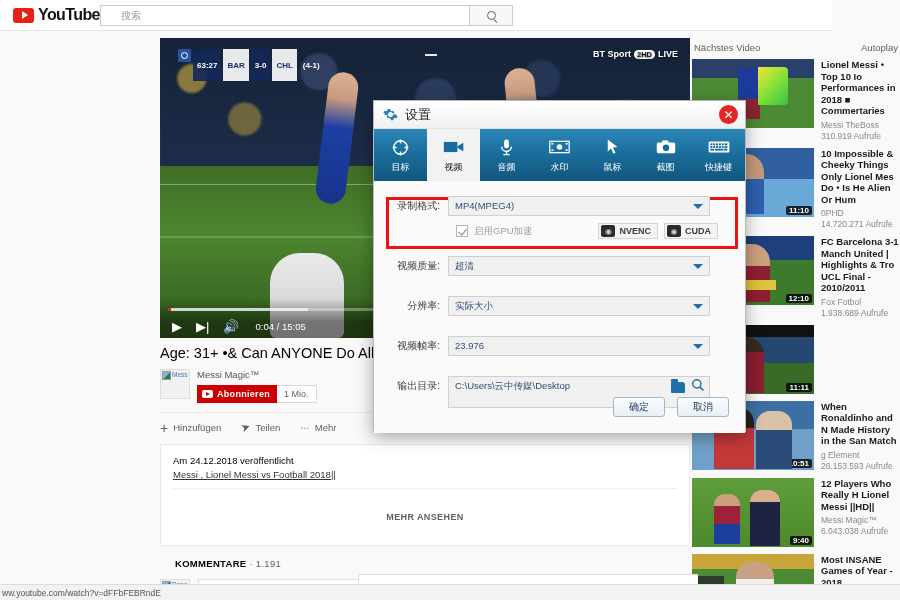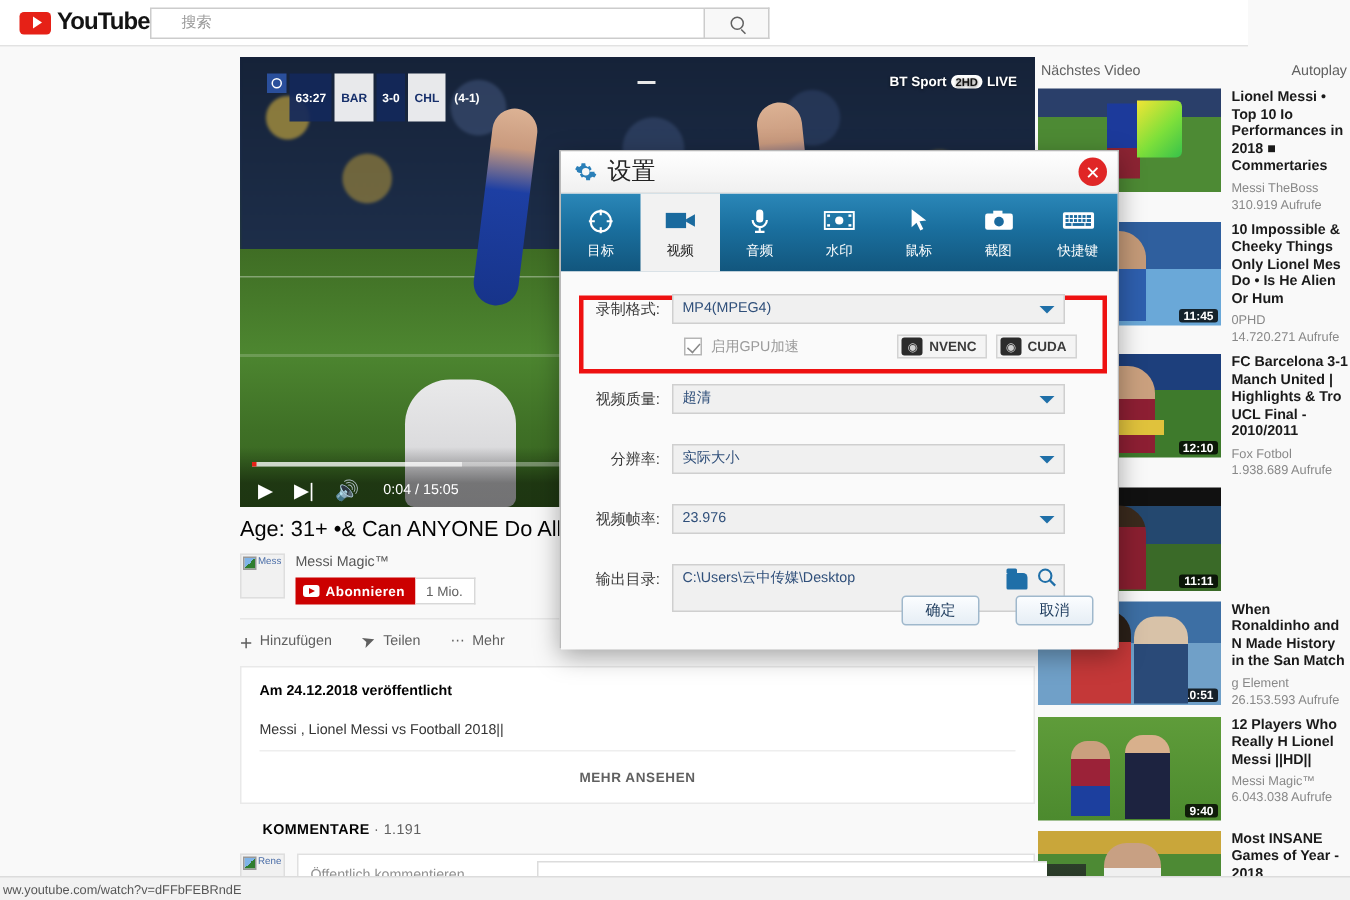--- a/index.html
+++ b/index.html
@@ -152,24 +152,24 @@
     display: flex; align-items: center; gap: 20px; margin-top: 9px; padding-top: 8px;
     border-top: 1px solid #e8e8e8; font-size: 9.5px; color: #606060;
   }
   .action { display: flex; align-items: center; gap: 5px; }
   .plus-ico { font-size: 14px; color: #606060; line-height: 10px; }
   .share-ico { font-size: 11px; color: #606060; transform: rotate(-20deg); }
 
   .desc-card {
     margin-top: 10px; background: #fff; border: 1px solid #e9e9e9; padding: 10px 12px 0 12px;
   }
-  .desc-date { font-size: 9.5px; color: #030303; font-weight: bold; }
-  .desc-text { font-size: 9.5px; color: #333; margin-top: 15px; }
+  .desc-date { font-size: 9.5px; color: #030303; font-weight: normal; }
+  .desc-text { font-size: 9.5px; color: #333; margin-top: 3px; text-decoration: underline; }
   .more-btn {
-    margin-top: 8px; border-top: 1px solid #eee; text-align: center; padding: 12px 0;
+    margin-top: 8px; border-top: 1px solid #eee; text-align: center; padding: 23px 0;
     font-size: 9px; color: #606060; font-weight: bold; letter-spacing: .4px;
   }
   .comments-head { margin-top: 12px; font-size: 9.5px; color: #030303; font-weight: bold; letter-spacing: .3px; padding-left: 15px; }
   .comments-head .cnt { color: #606060; font-weight: normal; }
   .comment-row { display: flex; gap: 8px; margin-top: 10px; align-items: flex-start; }
   .comment-input {
     flex: 1; height: 30px; border: 1px solid #e0e0e0; background: #fff; font-size: 9.5px;
     color: #909090; padding: 0 8px; line-height: 28px;
   }
 
@@ -227,21 +227,21 @@
     position: absolute; left: 373px; top: 100px; width: 373px; height: 332px;
     background: #f4f4f4; border: 1px solid #b9b9b9;
     box-shadow: 0 5px 16px rgba(0,0,0,.35);
   }
   .dlg-title {
     height: 28px; background: linear-gradient(180deg,#ffffff 0%,#f0f0f0 100%);
     display: flex; align-items: center; padding-left: 9px; gap: 7px; position: relative;
     border-bottom: 1px solid #e3e3e3;
   }
   .gear { width: 15px; height: 15px; position: relative; }
-  .dlg-title-text { font-size: 16px; color: #222; }
+  .dlg-title-text { font-size: 13px; color: #222; }
   .close-btn {
     position: absolute; right: 7px; top: 4px; width: 19px; height: 19px; border-radius: 50%;
     background: #e02626; color: #fff; font-size: 12px; font-weight: bold;
     display: flex; align-items: center; justify-content: center; line-height: 1;
   }
   .tabs {
     height: 52px; background: linear-gradient(180deg,#2b87b8 0%,#1a6f9e 45%,#12567d 100%);
     display: flex;
   }
   .tab {
@@ -288,21 +288,21 @@
   }
   .dir-icons { position: absolute; right: 5px; top: 2px; display: flex; gap: 6px; align-items: center; }
   .folder-ico { width: 14px; height: 11px; background: #1f6fa8; border-radius: 1px 3px 1px 1px; position: relative; }
   .folder-ico:before { content:""; position:absolute; left:0; top:-3px; width:7px; height:3px; background:#1f6fa8; border-radius:1px 1px 0 0; }
 
   .highlight-box {
     position: absolute; left: 12px; top: 16px; width: 352px; height: 52px;
     border: 3px solid #ee1111; pointer-events: none;
   }
 
-  .dlg-buttons { position: absolute; right: 16px; bottom: 16px; display: flex; gap: 24px; }
+  .dlg-buttons { position: absolute; right: 16px; bottom: 16px; display: flex; gap: 12px; }
   .dlg-btn {
     width: 52px; height: 20px; border: 1px solid #9fb8cc; border-radius: 3px;
     background: linear-gradient(180deg,#fbfdff 0%,#e6eef5 100%);
     font-size: 10px; color: #1c3a5c; display: flex; align-items: center; justify-content: center;
   }
 
   
   .statusbar {
     position: absolute; left: 0; bottom: 0; width: 900px; height: 16px;
     background: #f2f2f2; border-top: 1px solid #dcdcdc; display: flex; align-items: center;
@@ -438,21 +438,21 @@
       </div>
       <div class="side-meta">
         <div class="side-title">Lionel Messi • Top 10 Io Performances in 2018 ■ Commertaries</div>
         <div class="side-chan">Messi TheBoss</div>
         <div class="side-views">310.919 Aufrufe</div>
       </div>
     </div>
 
     <div class="side-item">
       <div class="thumb th2">
-        <div class="dur">11:45</div>
+        <div class="dur">11:10</div>
       </div>
       <div class="side-meta">
         <div class="side-title">10 Impossible &amp; Cheeky Things Only Lionel Mes Do • Is He Alien Or Hum</div>
         <div class="side-chan">0PHD</div>
         <div class="side-views">14.720.271 Aufrufe</div>
       </div>
     </div>
 
     <div class="side-item">
       <div class="thumb th3">

